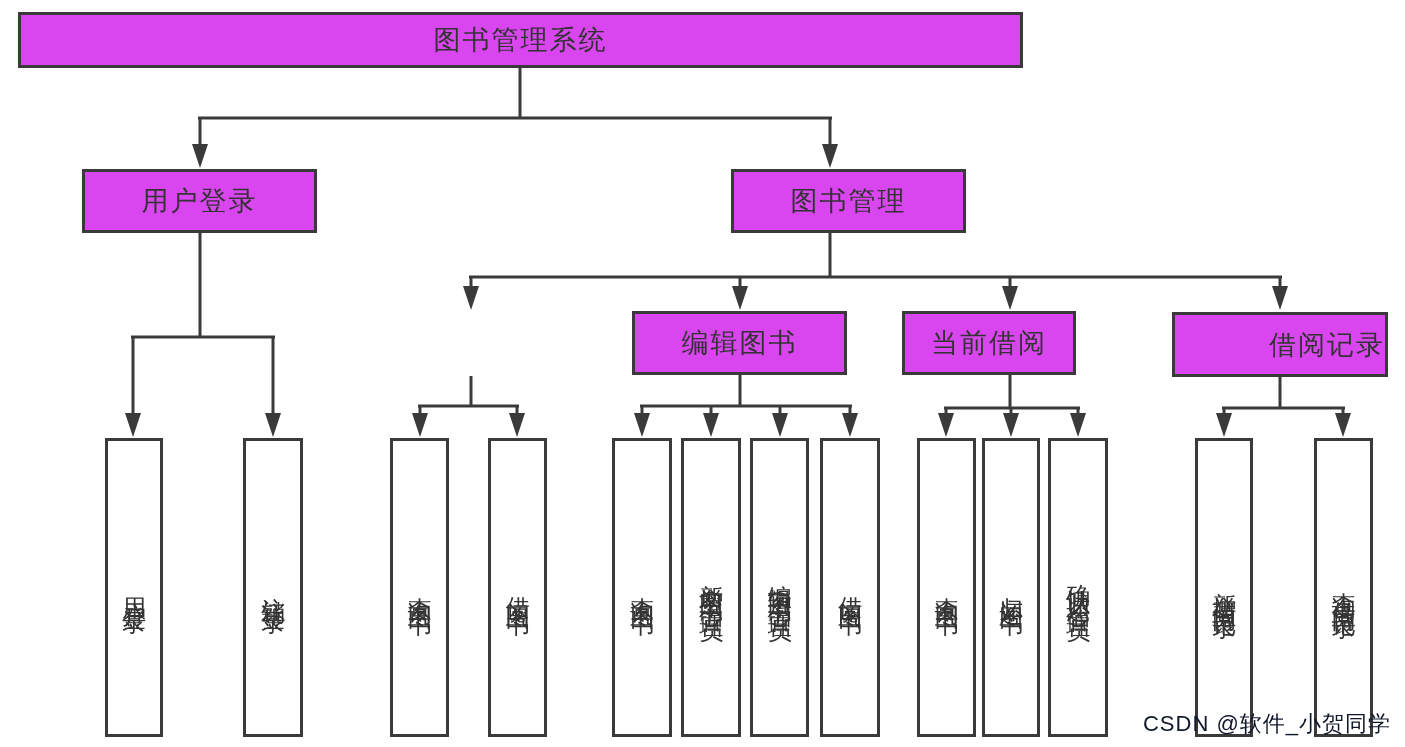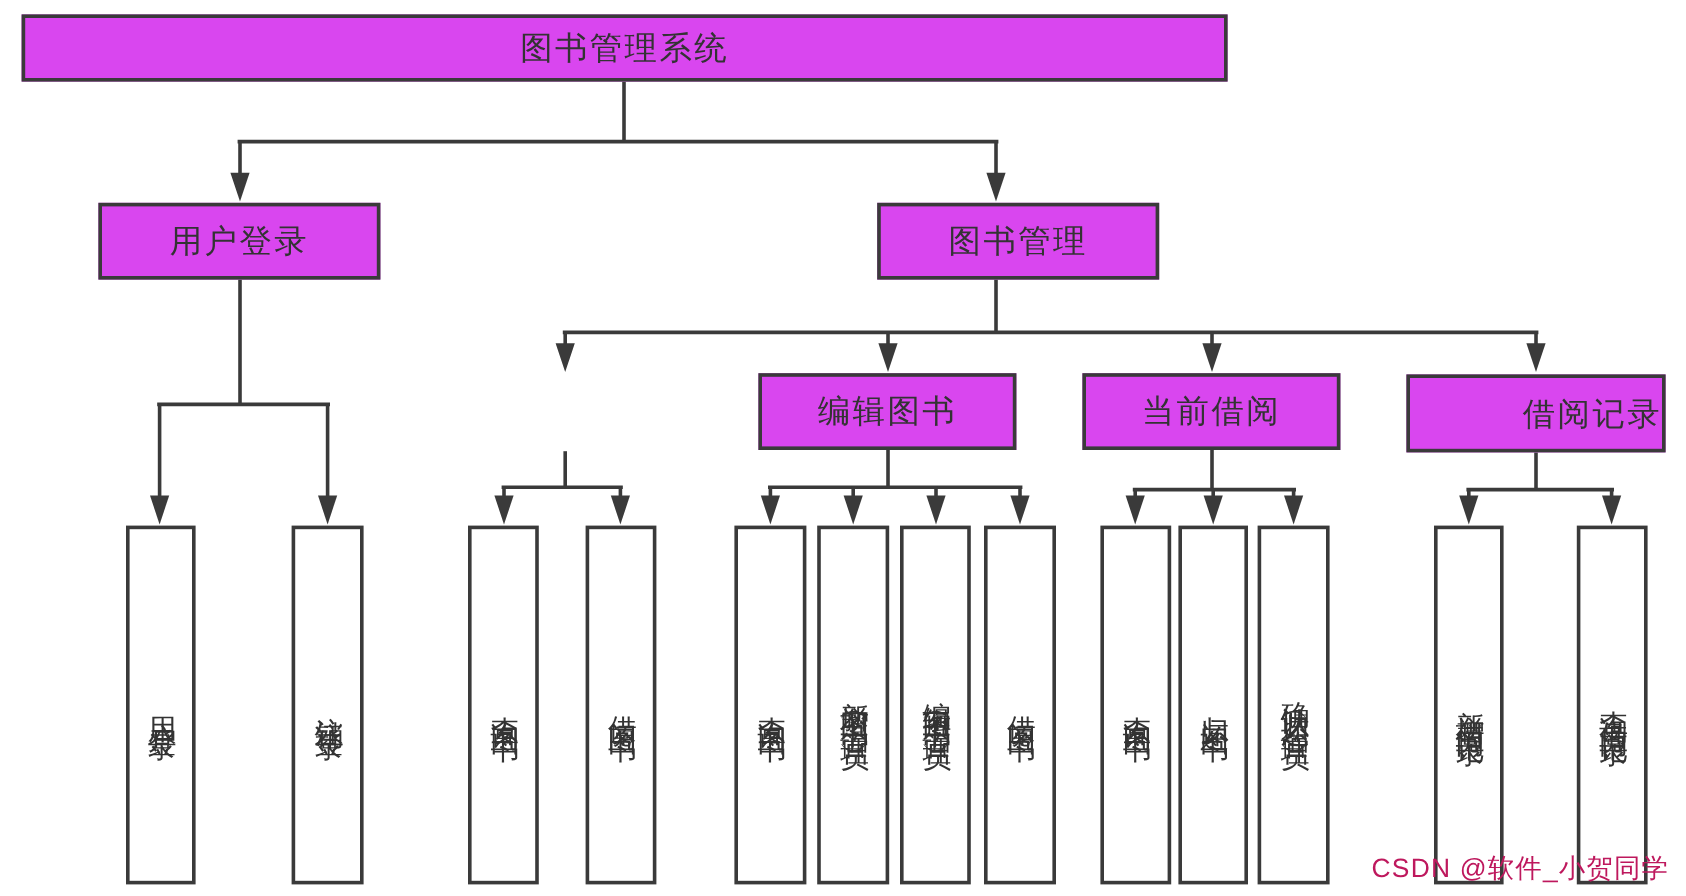--- a/index.html
+++ b/index.html
@@ -48,21 +48,21 @@
     line-height: 1.1;
     color: #333333;
     white-space: nowrap;
   }
   .watermark {
     position: absolute;
     right: 14px;
     bottom: 8px;
     font-size: 22px;
     letter-spacing: 1px;
-    color: #be185d;
+    color: #0f172a;
     white-space: nowrap;
   }
 </style>
 </head>
 <body>
 
 <div class="canvas">
 
   <svg class="wires" viewBox="0 0 1405 747" xmlns="http://www.w3.org/2000/svg">
     <g stroke="#3a3a3a" stroke-width="3" fill="none">
@@ -137,21 +137,21 @@
   <div class="node" style="left:82px; top:169px; width:235px; height:64px;">
     <span>用户登录</span>
   </div>
   <div class="node" style="left:712px; top:169px; width:235px; height:64px;margin-left:19px;">
     <span>图书管理</span>
   </div>
 
   <div class="node" style="left:632px; top:311px; width:215px; height:64px;">
     <span>编辑图书</span>
   </div>
-  <div class="node" style="left:902px; top:311px; width:215px; height:64px;">
+  <div class="node" style="left:902px; top:311px; width:174px; height:64px;">
     <span>当前借阅</span>
   </div>
   <div class="node" style="left:1172px; top:312px; width:216px; height:65px;justify-content:flex-end;">
     <span>借阅记录</span>
   </div>
 
   <div class="leaf" style="left:105px; width:58px;">
     <span class="vtext">用户登录</span>
   </div>
   <div class="leaf" style="left:243px; width:60px;">

